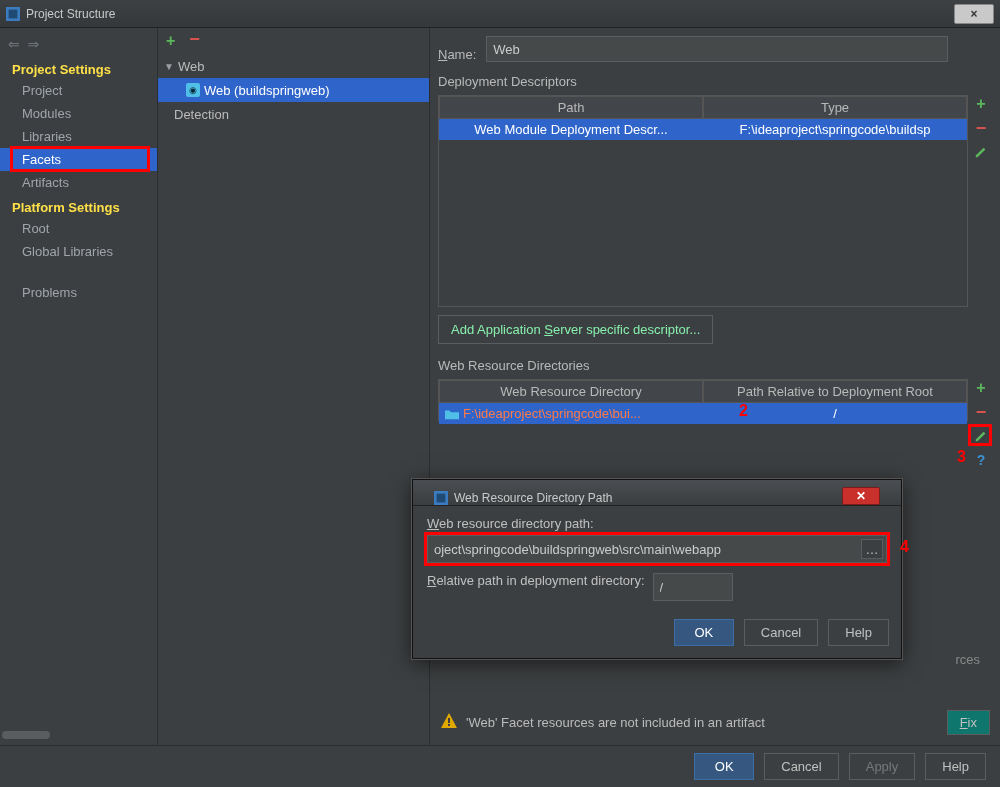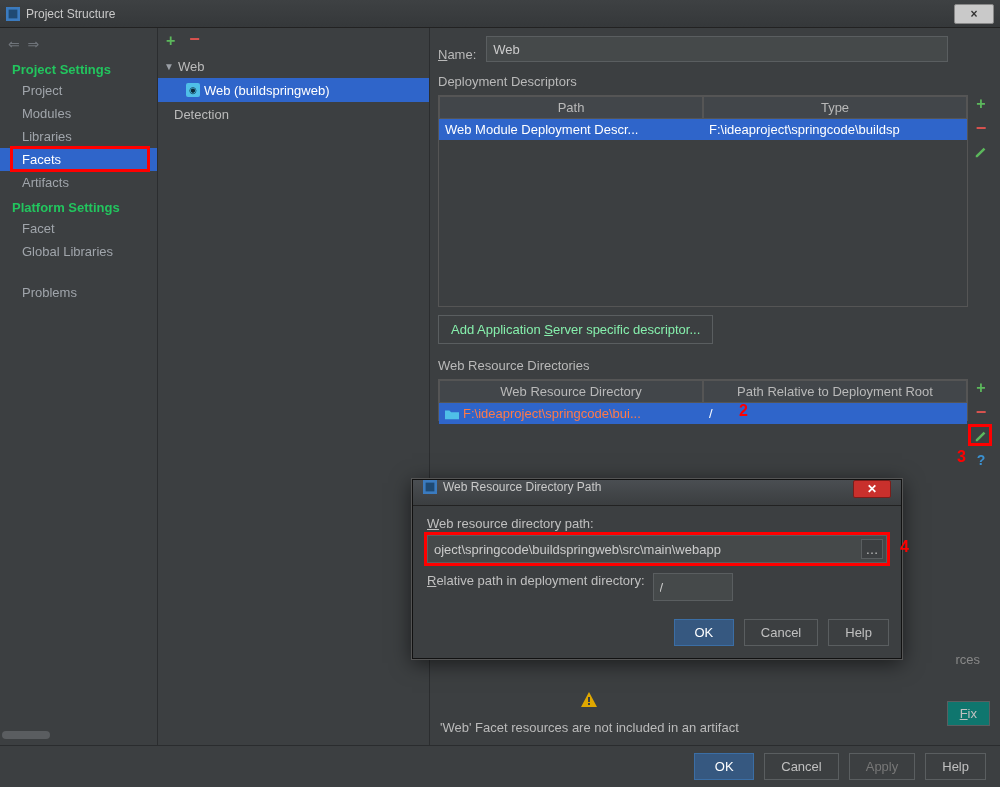--- a/index.html
+++ b/index.html
@@ -9,21 +9,21 @@
   .titlebar { height: 28px; background: linear-gradient(#3e4143,#35383a); border-bottom: 1px solid #222; display: flex; align-items: center; padding: 0 6px; }
   .titlebar .icon { width: 14px; height: 14px; margin-right: 6px; }
   .titlebar .title { color: #c9c9c9; font-size: 12px; flex: 1; }
   .titlebar .close-btn { width: 40px; height: 20px; background: #c9c9c9; color: #333; display:flex; align-items:center; justify-content:center; font-weight:bold; border:1px solid #888; cursor:pointer; border-radius:2px; font-size:12px; }
 
   .content { position:absolute; top:28px; left:0; right:0; bottom:42px; display:flex; }
 
   
   .leftpanel { width:158px; background:#3c3f41; border-right:1px solid #2b2d2f; padding-top:4px; }
   .leftpanel .navarrows { padding:4px 8px; color:#6f747a; font-size:14px; }
-  .leftpanel .section-title { color:#22c55e; font-weight:bold; padding:6px 10px 2px 12px; }
+  .leftpanel .section-title { color:#fde047; font-weight:bold; padding:6px 10px 2px 12px; }
   .leftpanel .navitem { padding:4px 12px 4px 22px; color:#a0a5ab; cursor:pointer; }
   .leftpanel .navitem.selected { background:#2f65ca; color:#fff; }
   .leftpanel .facets-wrap { position:relative; }
   .leftpanel .facets-highlight { position:absolute; left:10px; top:-2px; width:140px; height:26px; border:3px solid #f00; pointer-events:none; }
   .leftpanel .annot1 { color:#f00; font-weight:bold; font-size:16px; position:absolute; left:170px; top:-1px; }
   .leftpanel .scroll-thumb { position:absolute; left:2px; bottom:6px; width:48px; height:8px; background:#5a5d60; border-radius:4px; }
 
   
   .middlepanel { width:272px; background:#3c3f41; border-right:1px solid #2b2d2f; position:relative; }
   .middlepanel .toolbar { display:flex; gap:14px; padding:4px 8px; position:absolute; left:0; top:0; }
@@ -44,21 +44,21 @@
 
   .section-label { color:#b9b9b9; margin:6px 0; }
 
   .tablewrap { border:1px solid #555; background:#3c3f41; position:relative; }
   .desc-table { height:212px; }
   .table-header { display:flex; background:#42464a; }
   .table-header .th { flex:1; text-align:center; padding:3px 4px; border:1px solid #555; color:#b9b9b9; }
   .table-row { display:flex; }
   .table-row .td { flex:1; padding:3px 6px; color:#d8d8d8; overflow:hidden; white-space:nowrap; text-overflow:ellipsis; }
   .table-row.selected { background:#2f65ca; color:#fff; }
-  .table-row.selected .td { color:#fff; }
+  .table-row.selected .td { color:#fff;text-align:center; }
 
   .side-actions { position:absolute; right:-22px; top:0; display:flex; flex-direction:column; gap:8px; align-items:center; }
   .side-actions .act { width:16px; height:16px; display:flex; align-items:center; justify-content:center; cursor:pointer; font-weight:bold; }
   .act.add { color:#5cb85c; font-size:16px; }
   .act.remove { color:#d9534f; font-size:18px; line-height:12px; }
   .act.edit { }
   .act.edit svg { width:14px; height:14px; }
   .act.help { color:#3b91d1; font-size:14px; }
 
   .addserver-row { margin-top:8px; }
@@ -67,40 +67,40 @@
 
   .resdir-table { height:42px; }
   .resdir-table .table-row .td.first { display:flex; align-items:center; gap:4px; }
   .resdir-table .table-row .td.first .foldericon { width:14px; height:12px; display:inline-block; }
   .resdir-redbox { position:absolute; border:3px solid #f00; pointer-events:none; }
 
   .annot { color:#f00; font-weight:bold; font-size:16px; position:absolute; pointer-events:none; }
 
   
   .dialog-overlay { position:absolute; left:412px; top:479px; width:490px; background:#3c3f41; border:1px solid #111; box-shadow:0 0 0 1px #555, 0 4px 20px rgba(0,0,0,.6); }
-  .dialog-title { height:26px; background:linear-gradient(#4a4e52,#3b3e40); display:flex; align-items:flex-start; padding:0 10px; border-bottom:1px solid #222; }
+  .dialog-title { height:26px; background:linear-gradient(#4a4e52,#3b3e40); display:flex; align-items:flex-end; padding:0 21px; border-bottom:1px solid #222; }
   .dialog-title .dicon { width:14px; height:14px; margin-right:6px; }
   .dialog-title span { font-size:12px; color:#c9c9c9; flex:1; }
   .dialog-title .dclose { width:38px; height:18px; background:#c9302c; color:#fff; display:flex; align-items:center; justify-content:center; border:1px solid #7a1d1a; border-radius:2px; cursor:pointer; font-size:12px; font-weight:bold; }
   .dialog-body { padding:10px 14px 12px 14px; }
   .dialog-body .lbl { color:#c0c0c0; margin-bottom:4px; display:block; }
   .dialog-body .input-row { position:relative; margin-bottom:10px; }
   .dialog-body input { width:100%; background:#45494a; border:1px solid #5a5e60; color:#ccc; padding:5px 6px; height:28px; }
   .dialog-body .pathbox { position:relative; }
   .dialog-body .pathbox .ellipsis { position:absolute; right:4px; top:4px; width:22px; height:20px; background:#3c3f41; border:1px solid #5a5e60; color:#c0c0c0; display:flex; align-items:center; justify-content:center; cursor:pointer; }
   .dialog-body .redoutline { position:absolute; left:-3px; top:-3px; right:-3px; bottom:-3px; border:3px solid #f00; pointer-events:none; }
   .dialog-body .relrow { display:flex; align-items:flex-start; gap:8px; }
   .dialog-body .relrow input { width:80px; }
   .dialog-buttons { display:flex; justify-content:flex-end; gap:10px; padding:6px 12px 12px; }
   .btn { padding:5px 16px; border:1px solid #5a5e60; background:#3c3f41; color:#c0c0c0; cursor:pointer; min-width:60px; text-align:center; }
   .btn.primary { background:#365880; border-color:#3b6ea5; color:#fff; }
 
   
   .warnrow { display:flex; align-items:center; justify-content:space-between; padding:6px 2px; margin-top:110px; }
-  .warnrow .left { display:flex; align-items:center; gap:8px;flex-direction:column; }
+  .warnrow .left { display:flex; align-items:center; gap:8px; }
   .warnrow .warn-icon svg { width:18px; height:18px; }
   .warnrow .fixbtn { padding:4px 12px; border:1px solid #5a5e60; background:#0f766e; color:#c0c0c0; cursor:pointer; }
   .warnrow .fixbtn .ul { text-decoration:underline; }
 
   .source-roots { color:#888; margin-top:8px; }
 
   
   .bottombar { position:absolute; left:0; right:0; bottom:0; height:42px; background:#3c3f41; border-top:1px solid #2a2c2e; display:flex; align-items:center; justify-content:flex-end; gap:10px; padding:0 14px; }
   .bottombar .btn.disabled { color:#777; }
 
@@ -126,21 +126,21 @@
     <div class="navitem">Project</div>
     <div class="navitem">Modules</div>
     <div class="navitem">Libraries</div>
     <div class="facets-wrap">
       <div class="navitem selected">Facets</div>
       <div class="facets-highlight"></div>
       <div class="annot1">1</div>
     </div>
     <div class="navitem">Artifacts</div>
     <div class="section-title">Platform Settings</div>
-    <div class="navitem">Facet</div>
+    <div class="navitem">Root</div>
     <div class="navitem">Global Libraries</div>
     <div style="height:18px;"></div>
     <div class="navitem">Problems</div>
     <div class="scroll-thumb"></div>
   </div>
 
   <div class="middlepanel">
     <div class="toolbar">
       <span class="add">+</span>
       <span class="remove">−</span>

